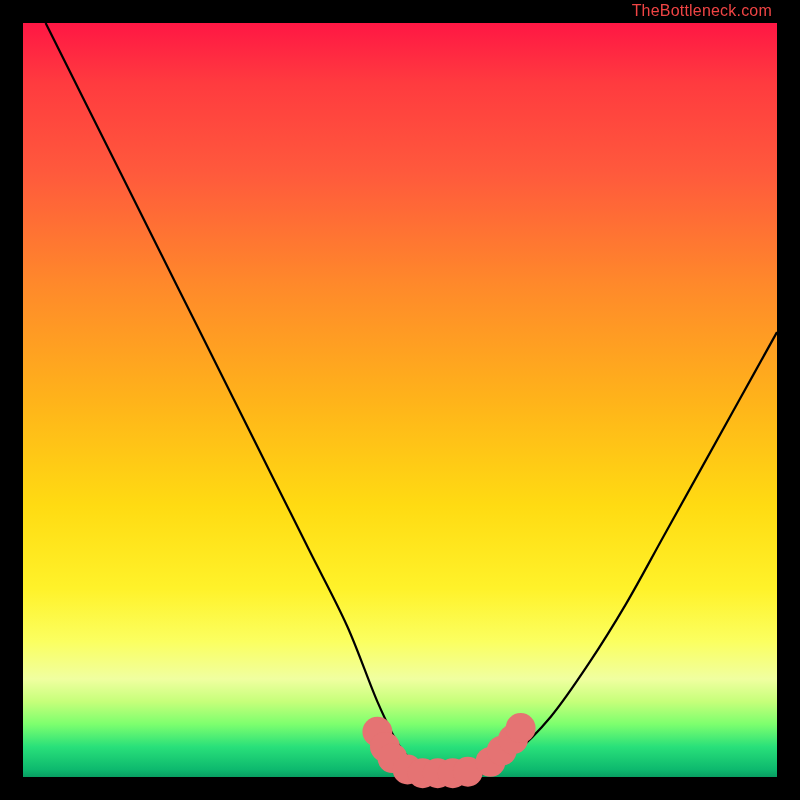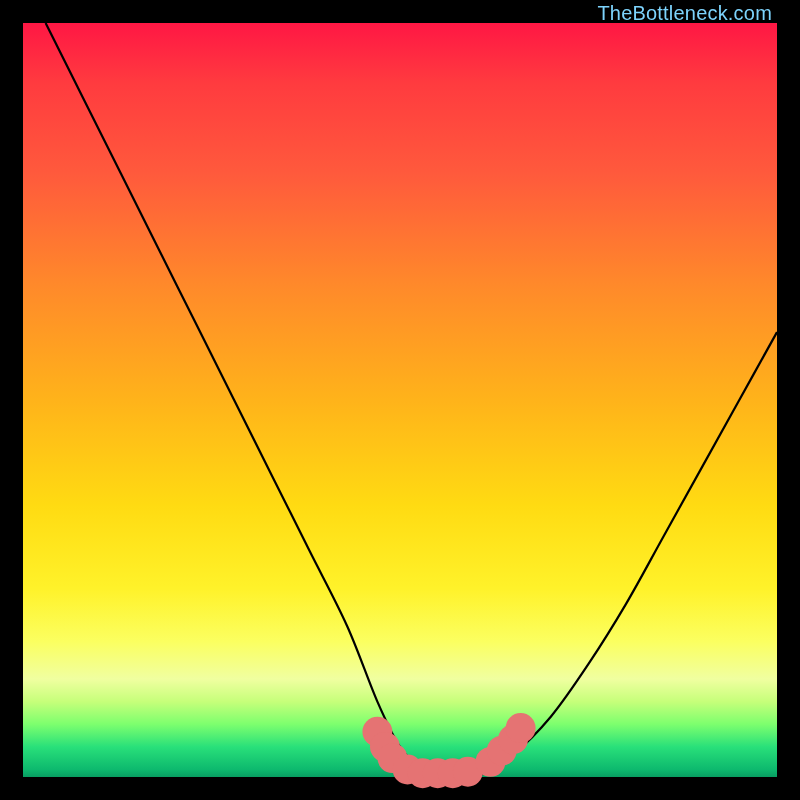--- a/index.html
+++ b/index.html
@@ -39,22 +39,22 @@
       #7dff6e 93%,
       #29e07a 96%,
       #0db96e 99%,
       #089e62 100%
     );
   }
   .watermark {
     position: absolute;
     top: 2px;
     right: 28px;
-    color: #7dd3fc;
-    font-size: 20px;
+    color: #ef4444;
+    font-size: 16px;
     font-weight: 500;
     letter-spacing: 0.2px;
     user-select: none;
   }
   svg.curve {
     position: absolute;
     left: 0;
     top: 0;
     width: 754px;
     height: 754px;

